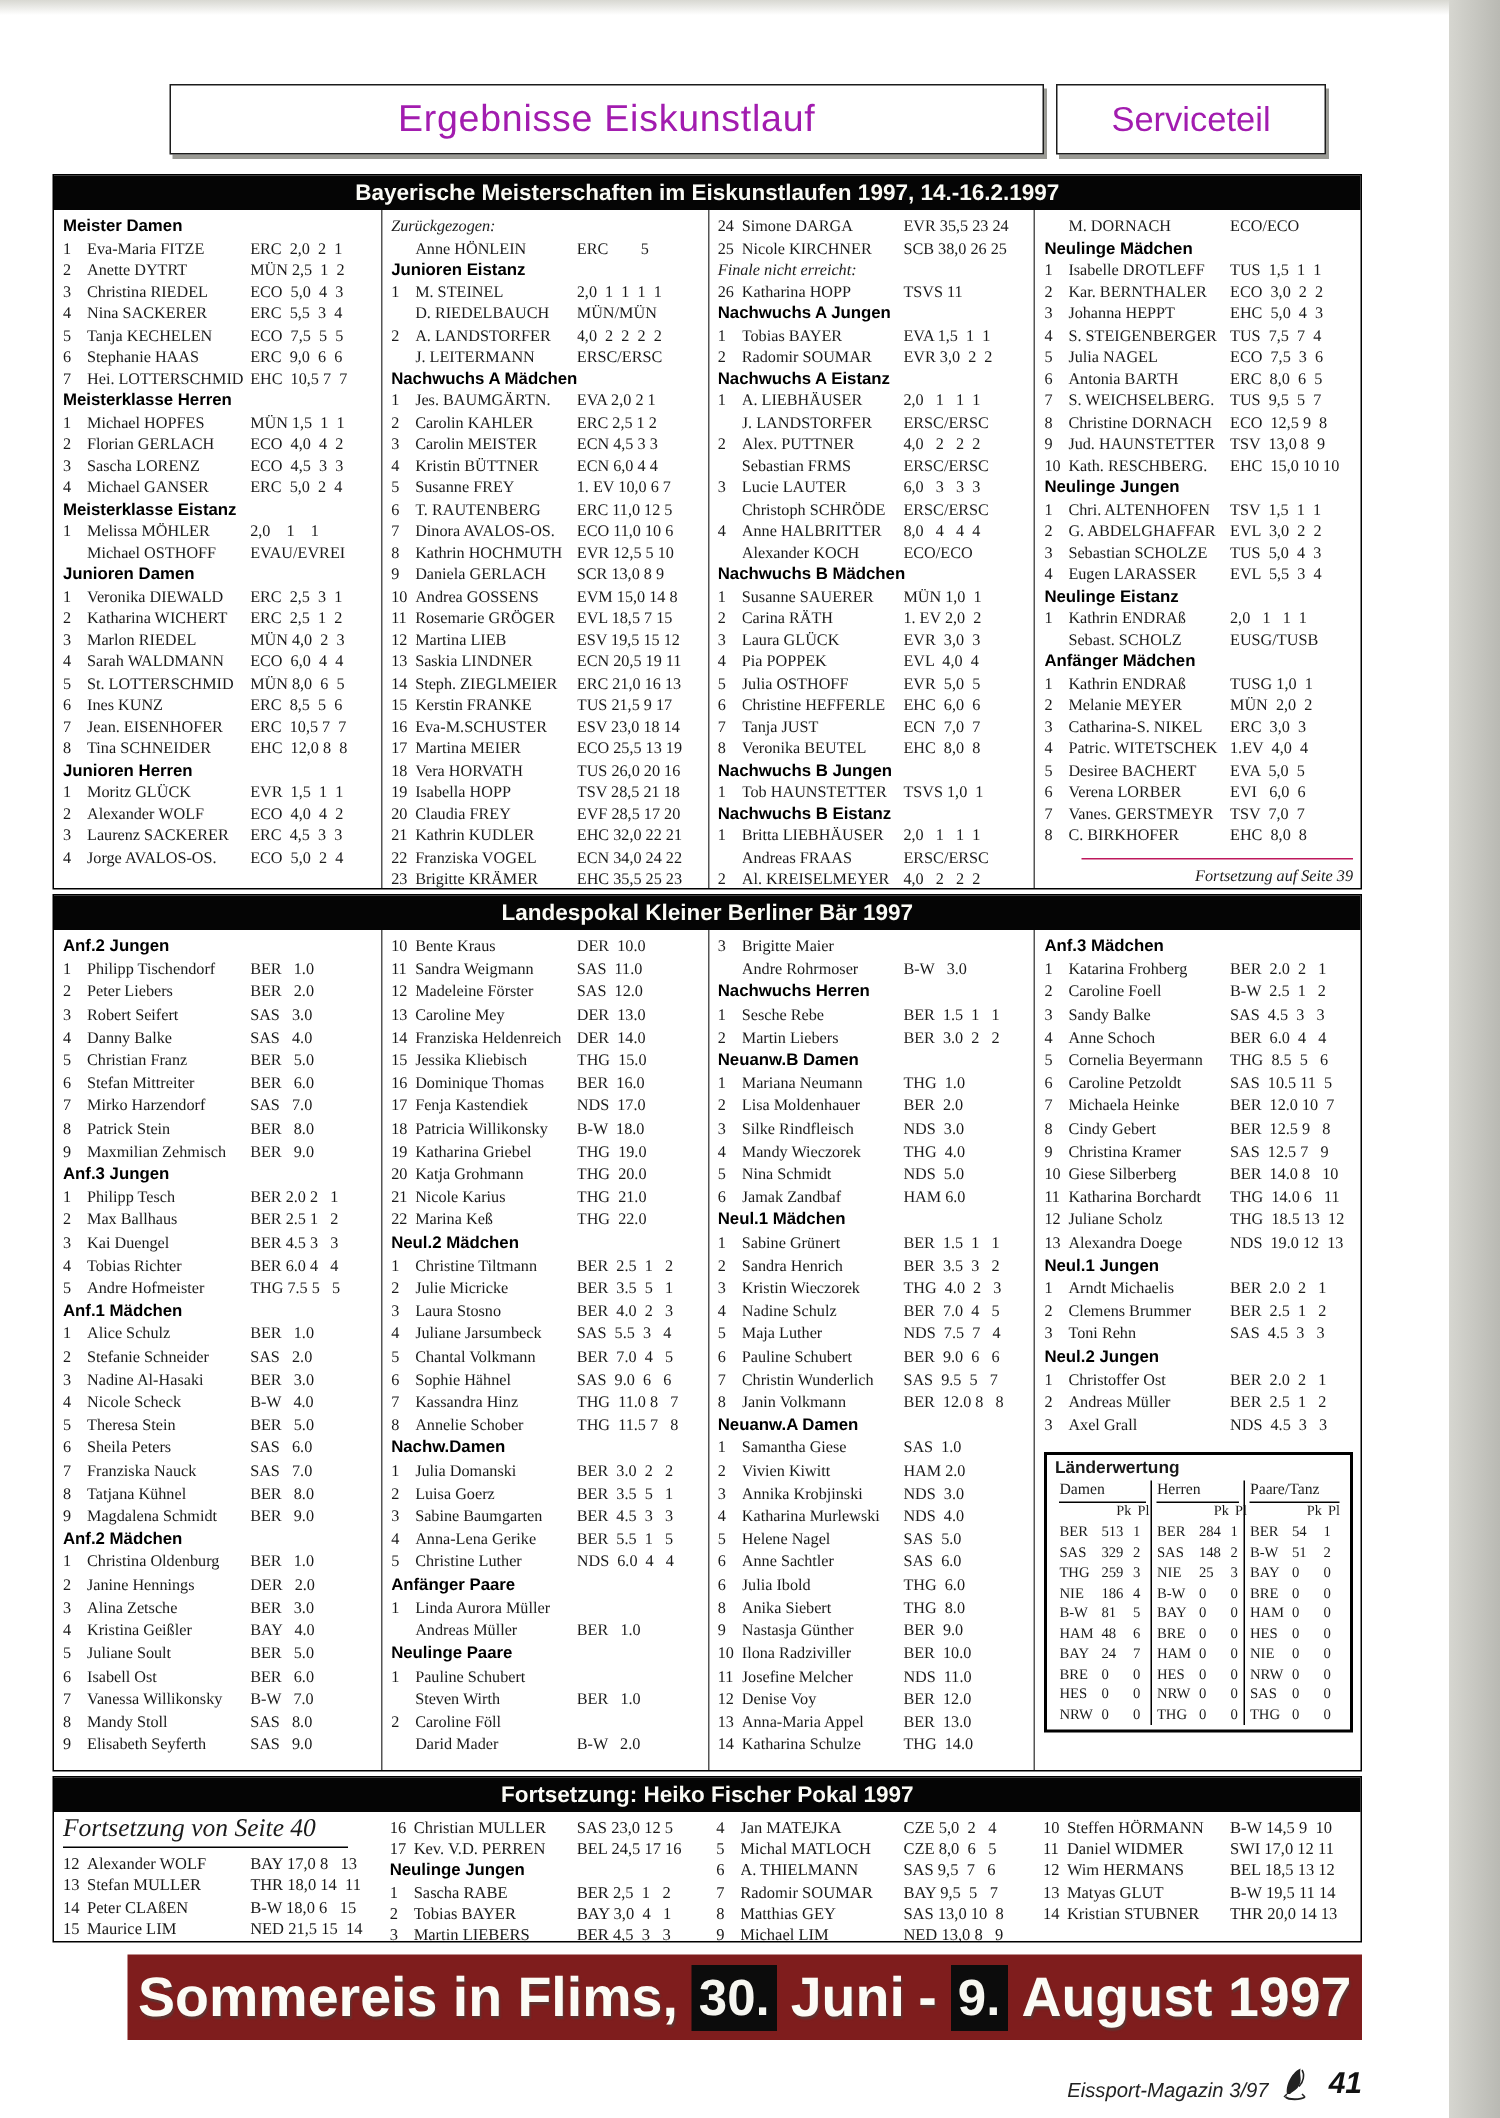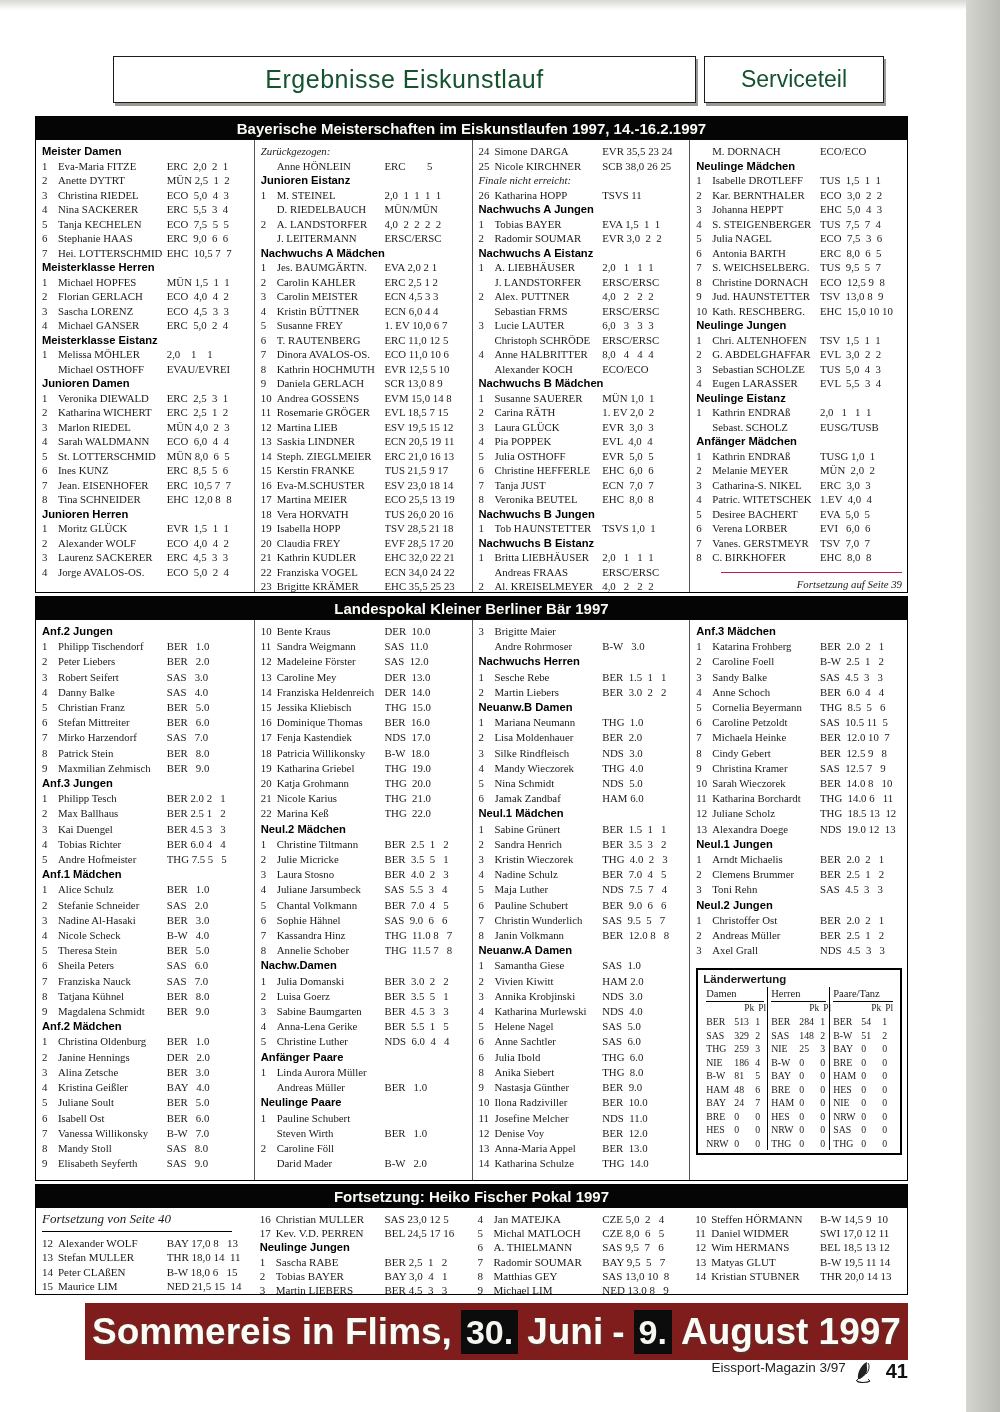--- a/index.html
+++ b/index.html
@@ -9,21 +9,21 @@
   .scanband-right { position:absolute; top:0; right:0; width:34px; height:100%;
           background:linear-gradient(to right,#d6d6d0,#b9b9b3); }
   .scanband-top { position:absolute; top:0; left:0; width:100%; height:10px;
           background:linear-gradient(to bottom,#d8d8d2,#ffffff); }
   .content { position:absolute; left:35px; top:56px; width:873px; }
 
   
   .hdr { display:flex; gap:8px; padding-left:78px; padding-right:24px; height:47px; margin-bottom:13px; }
   .hbox { border:1.5px solid #1c1c1c; box-shadow:2px 3px 0 #9a9a94; background:#fff;
           display:flex; align-items:center; justify-content:center;
-          font-family:"Liberation Sans", sans-serif; color:#14532d; }
+          font-family:"Liberation Sans", sans-serif; color:#a21caf; }
   .hbox-left { flex:1; font-size:25px; letter-spacing:0.5px; }
   .hbox-right { width:180px; font-size:23px; }
 
   
   .section { border:1.5px solid #000; background:#fff; }
   .section + .section { margin-top:3px; }
   .banner { background:#050505; color:#fbfbf6; text-align:center;
             font-family:"Liberation Sans", sans-serif; font-weight:bold;
             font-size:15px; line-height:23px; height:23px; overflow:hidden; }
   .cols { display:grid; grid-template-columns:repeat(4,1fr); overflow:hidden; }
@@ -37,21 +37,21 @@
   .s1 .col { font-size:10.8px; line-height:15.2px; }
   .s2 .col { font-size:11px;   line-height:14.2px; }
 
   .gh { font-family:"Liberation Sans", sans-serif; font-weight:bold; font-size:11.2px; color:#000;
         white-space:nowrap; overflow:hidden; }
   .row { display:flex; white-space:nowrap; }
   .pos { width:16px; flex:none; }
   .nm  { flex:1; overflow:hidden; }
   .rv  { width:82px; flex:none; white-space:pre; overflow:hidden; }
   .note   { font-style:italic; }
-  .note-u { font-style:italic; font-size:13px; border-bottom:1px solid #000;
+  .note-u { font-style:italic; font-size:17px; border-bottom:1px solid #000;
             padding-bottom:5px; margin-bottom:4px; width:92%; }
   .note-r { font-style:italic; text-align:right; border-top:1px solid #be185d;
             margin-top:7px; padding-top:4px; width:88%; margin-left:auto; }
 
   
   .lw { border:2px solid #000; margin-top:10px; padding:2px 4px 3px 5px; background:#fff; }
   .lw-title { font-family:"Liberation Sans", sans-serif; font-weight:bold; font-size:11.5px; line-height:15px; }
   .lw-grid { display:grid; grid-template-columns:64px 62px 1fr; }
   .lw-col { padding:0 3px; }
   .lw-col + .lw-col { border-left:1px solid #000; }
@@ -63,22 +63,22 @@
 
   
   .promo { margin:8px 0 0 50px; height:57px; background:#7f1d1d;
            display:flex; align-items:center; justify-content:center; gap:9px;
            font-family:"Liberation Sans", sans-serif; font-weight:bold; font-size:37px;
            color:#fcfcf6; text-shadow:1px 2px 1px rgba(70,70,66,0.55); white-space:nowrap; overflow:hidden; }
   .datebox { background:#0c0c0c; color:#f6f6f0; padding:0 5px; line-height:44px;
              font-size:34px; text-shadow:none;text-align:center; }
 
   
-  .footer { display:flex; justify-content:flex-end; align-items:flex-start; gap:7px;
-            padding-right:0px; }
+  .footer { display:flex; justify-content:flex-end; align-items:flex-end; gap:7px;
+            margin-top:17px; padding-right:0px;font-style:italic; }
   .foot-label { font-family:"Liberation Sans", sans-serif; font-size:13.5px; color:#222; }
   .foot-page  { font-family:"Liberation Sans", sans-serif; font-weight:bold; font-size:20px; color:#111;
                 margin-left:4px; }
   .foot-icon svg { display:block; }
 </style>
 </head>
 <body>
 
 <div class="page">
   <div class="scanband-top"></div>
@@ -1186,21 +1186,21 @@
               <span class="nm">Cindy Gebert</span>
               <span class="rv">BER  12.5 9   8</span>
             </div>
             <div class="row">
               <span class="pos">9</span>
               <span class="nm">Christina Kramer</span>
               <span class="rv">SAS  12.5 7   9</span>
             </div>
             <div class="row">
               <span class="pos">10</span>
-              <span class="nm">Sarah Wieczorek</span>
+              <span class="nm">Giese Silberberg</span>
               <span class="rv">BER  14.0 8   10</span>
             </div>
             <div class="row">
               <span class="pos">11</span>
               <span class="nm">Katharina Borchardt</span>
               <span class="rv">THG  14.0 6   11</span>
             </div>
             <div class="row">
               <span class="pos">12</span>
               <span class="nm">Juliane Scholz</span>

